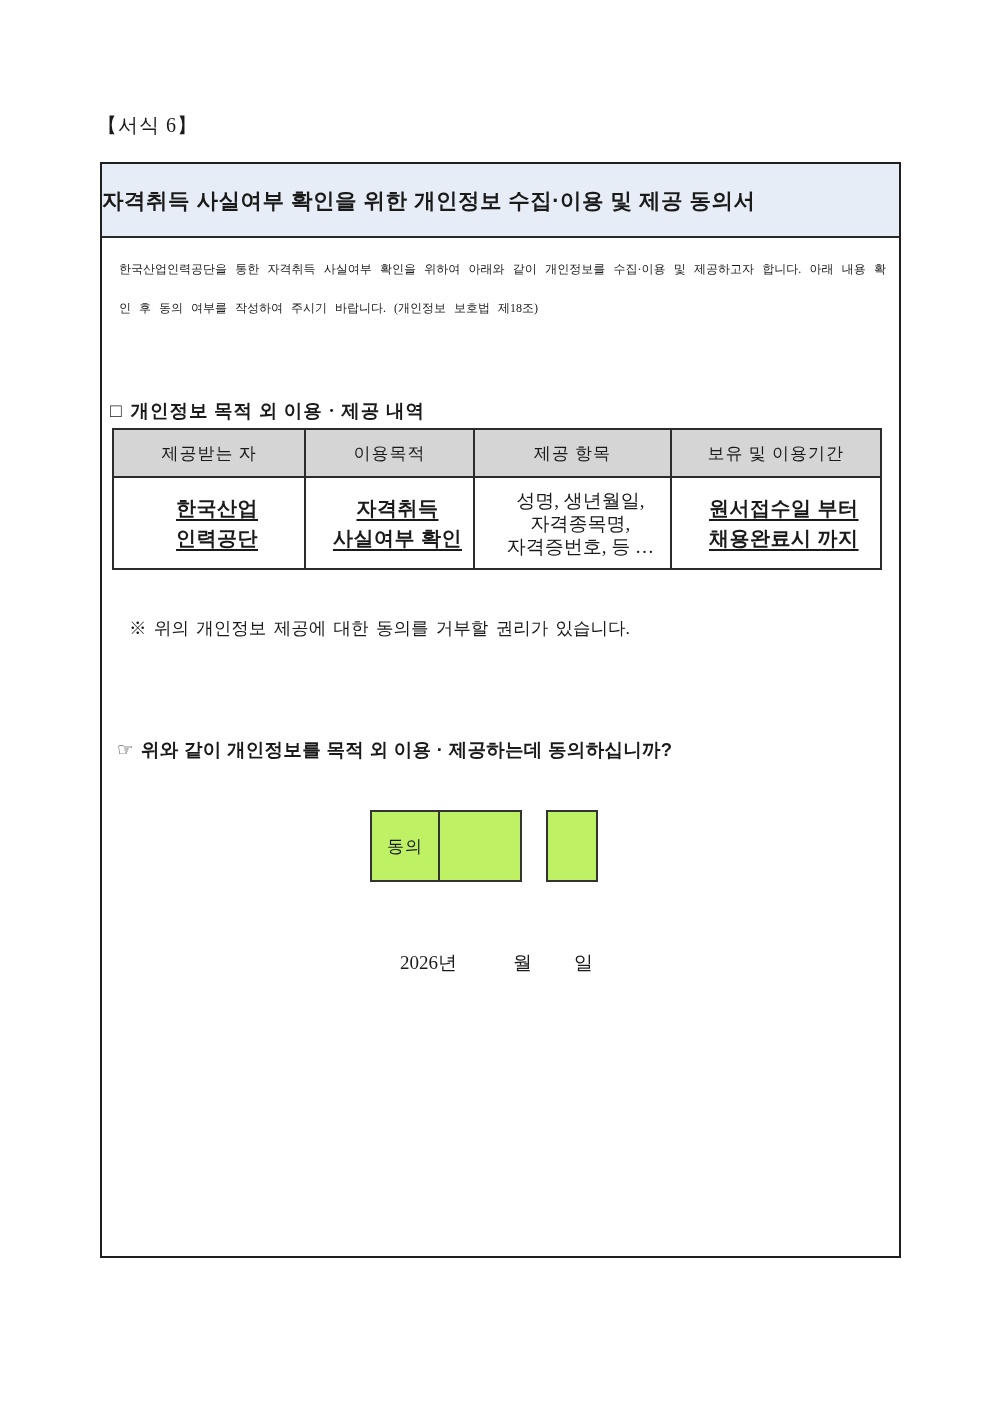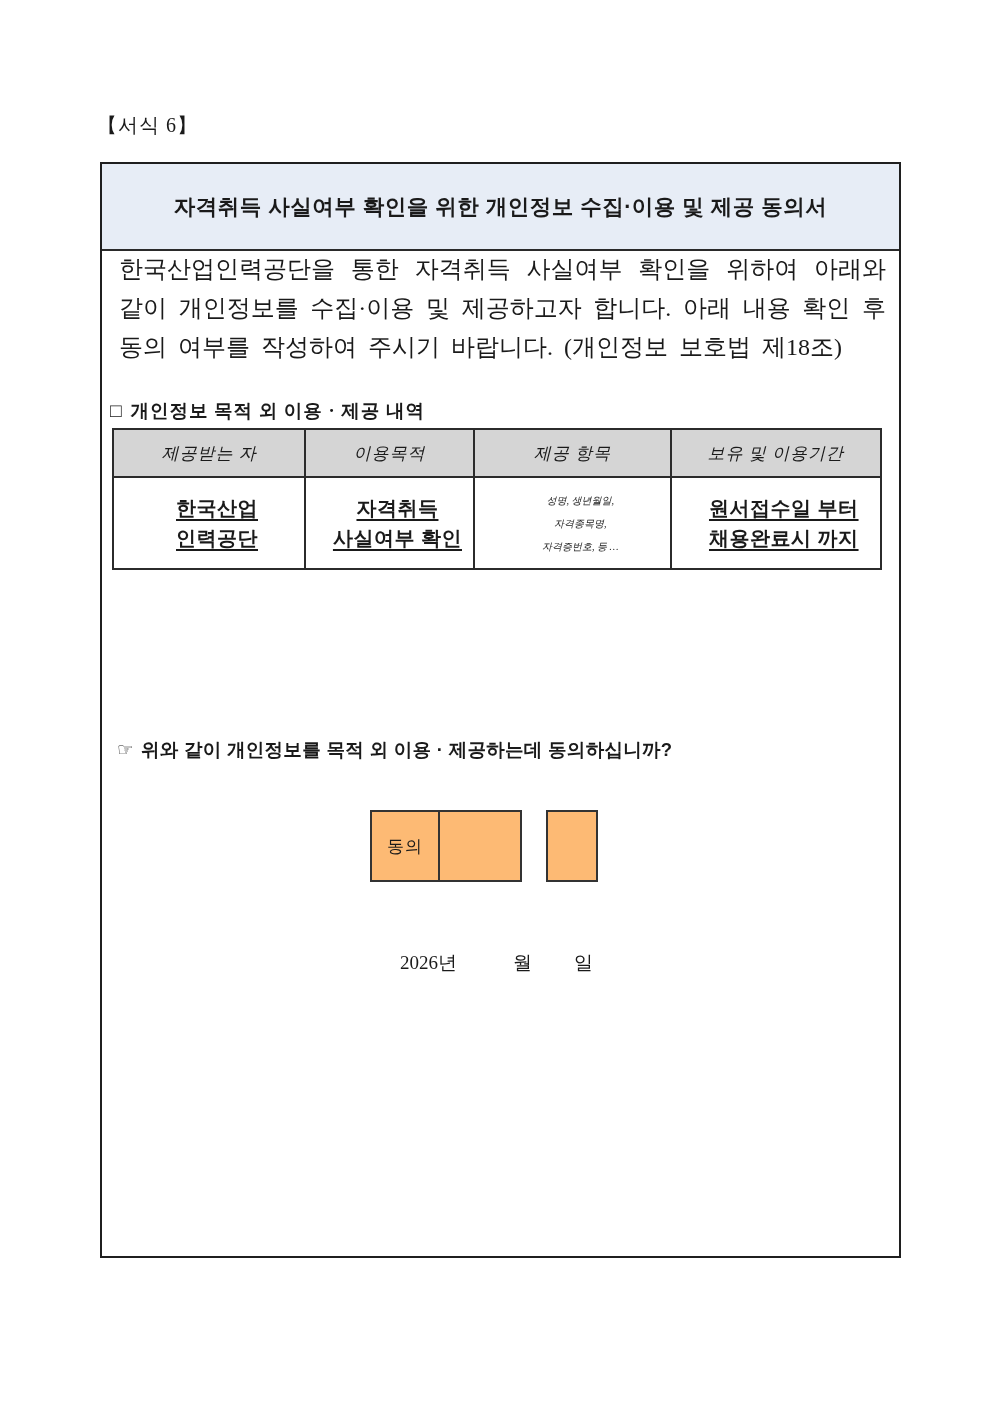--- a/index.html
+++ b/index.html
@@ -20,73 +20,73 @@
     position: absolute; left: 97px; top: 112px;
     font-size: 20px; letter-spacing: 1px;
   }
   .doc-box {
     position: absolute; left: 100px; top: 162px;
     width: 801px; height: 1096px;
     border: 2px solid var(--border);
     background: #ffffff;
   }
   .title-bar {
-    position: absolute; top: 0; left: 0; right: 0; height: 87px;
+    position: absolute; top: 0; left: 0; right: 0; height: 74px;
     background: var(--title-bg);
     border-bottom: 2px solid #2a2a2a;
-    display: flex; align-items: center; justify-content: center;
+    display: flex; align-items: center; 
   }
   .title {
     font-family: "Liberation Sans", "DejaVu Sans", sans-serif;
     font-size: 21.5px; font-weight: 700; letter-spacing: 0.5px;
   }
   .intro {
     position: absolute; top: 86px; left: 17px; right: 13px;
-    font-size: 24px; line-height: 39px;
+    font-size: 12px; line-height: 39px;
     text-align: justify; word-spacing: 5px;
   }
   .section-heading {
     position: absolute; top: 234px; left: 8px;
     font-family: Liberation Serif, serif;
     font-size: 18.5px; font-weight: 700; letter-spacing: 1px;
   }
   .section-heading .checkbox-glyph { font-weight: 400; margin-right: 8px; font-size: 19px; }
   .info-table {
     position: absolute; top: 264px; left: 10px;
     width: 770px; border-collapse: collapse; table-layout: fixed;
     text-align: center;
   }
   .info-table th, .info-table td { border: 2px solid #2b2b2b; }
   .info-table th {
     background: var(--table-header-bg);
-    height: 48px; font-weight: 400; font-size: 17px; letter-spacing: 1px; font-style: italic;
+    height: 48px; font-weight: 400; font-size: 17px; letter-spacing: 1px;
   }
   .info-table td { height: 92px; vertical-align: middle; padding-left: 16px; }
   .bold-cell {
     font-family: "Liberation Sans", "DejaVu Sans", sans-serif;
     font-weight: 700; font-size: 20px; line-height: 30px; letter-spacing: 0.5px;
   }
   .bold-cell .u { text-decoration: underline; text-underline-offset: 4px; }
-  .items-cell { font-size: 10px; line-height: 23px; font-style: italic; }
+  .items-cell { font-size: 19px; line-height: 23px; }
   .notice {
     position: absolute; top: 446px; left: 27px;
     font-size: 17.5px; line-height: 37px; word-spacing: 3px;
   }
   .notice-line2 { padding-left: 31px; }
   .question {
     position: absolute; top: 573px; left: 15px;
     font-family: "Liberation Sans", "DejaVu Sans", sans-serif;
     font-size: 18.5px; font-weight: 700; letter-spacing: 0.3px;
   }
   .question .hand-glyph { margin-right: 7px; }
   .consent-row {
     position: absolute; top: 646px; left: 268px;
     display: flex; gap: 24px;
   }
-  .consent-box { display: flex; border: 2px solid #333; height: 72px; background: #fdba74; gap: 32px; }
+  .consent-box { display: flex; border: 2px solid #333; height: 72px; background: #bef264; gap: 32px; }
   .consent-label {
     display: flex; align-items: center; justify-content: center;
     padding: 0 15px; min-width: 64px;
     border-right: 2px solid #333;
     font-size: 17px; letter-spacing: 1px;
   }
   .consent-cell { width: 48px; }
   .date-row {
     position: absolute; top: 786px; left: 0; right: 8px;
     display: flex; justify-content: center;
@@ -151,20 +151,24 @@
         </td>
         <td class="bold-cell">
           <span class="u">원서접수일 부터</span><br>
           <span class="u">채용완료시 까지</span>
         </td>
       </tr>
     </tbody>
   </table>
 
   <div class="notice">
+    <div class="notice-line1">
+      <span class="mark">※</span>
+      <span>위의 개인정보 제공에 대한 동의를 거부할 권리가 있습니다.</span>
+    </div>
   </div>
 
   <div class="question">
     <span class="hand-glyph">☞</span><span>위와 같이 개인정보를 목적 외 이용 · 제공하는데 동의하십니까?</span>
   </div>
 
   <div class="consent-row">
     <div class="consent-box">
       <div class="consent-label">동의</div>
       <div class="consent-cell"></div>

